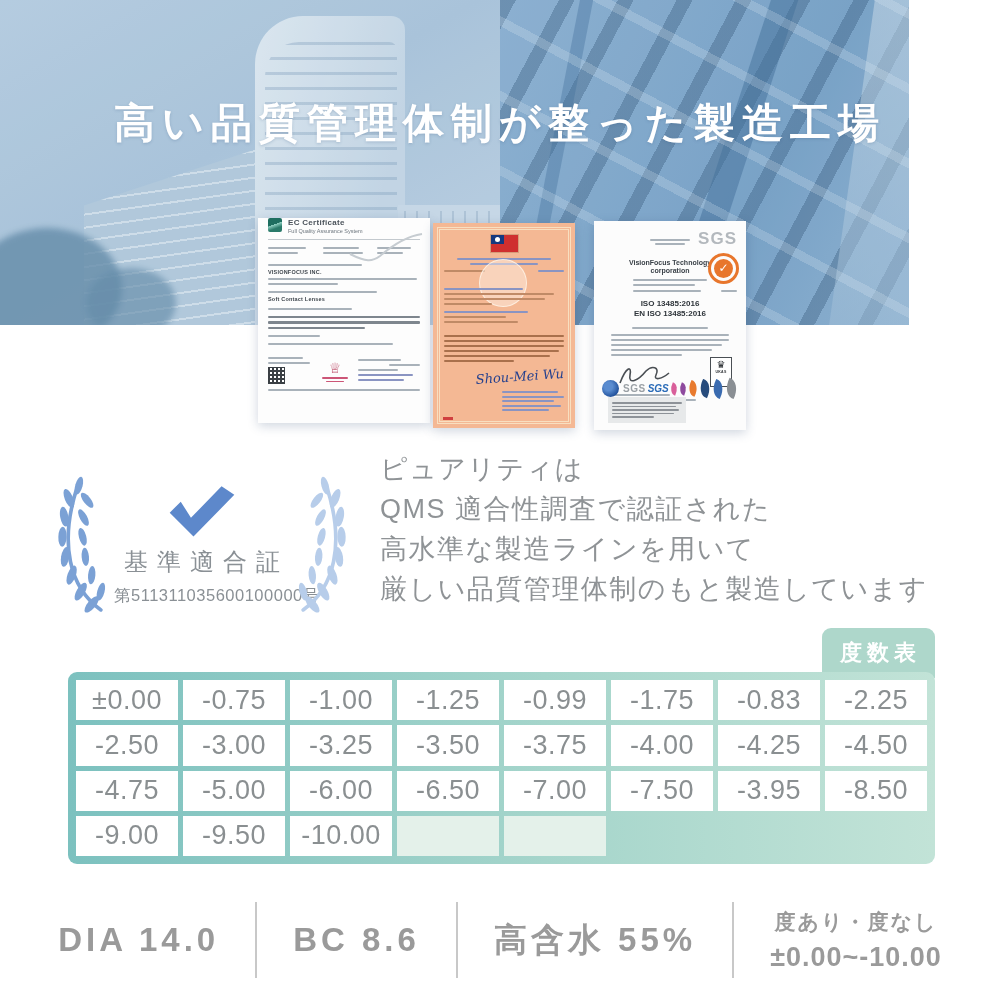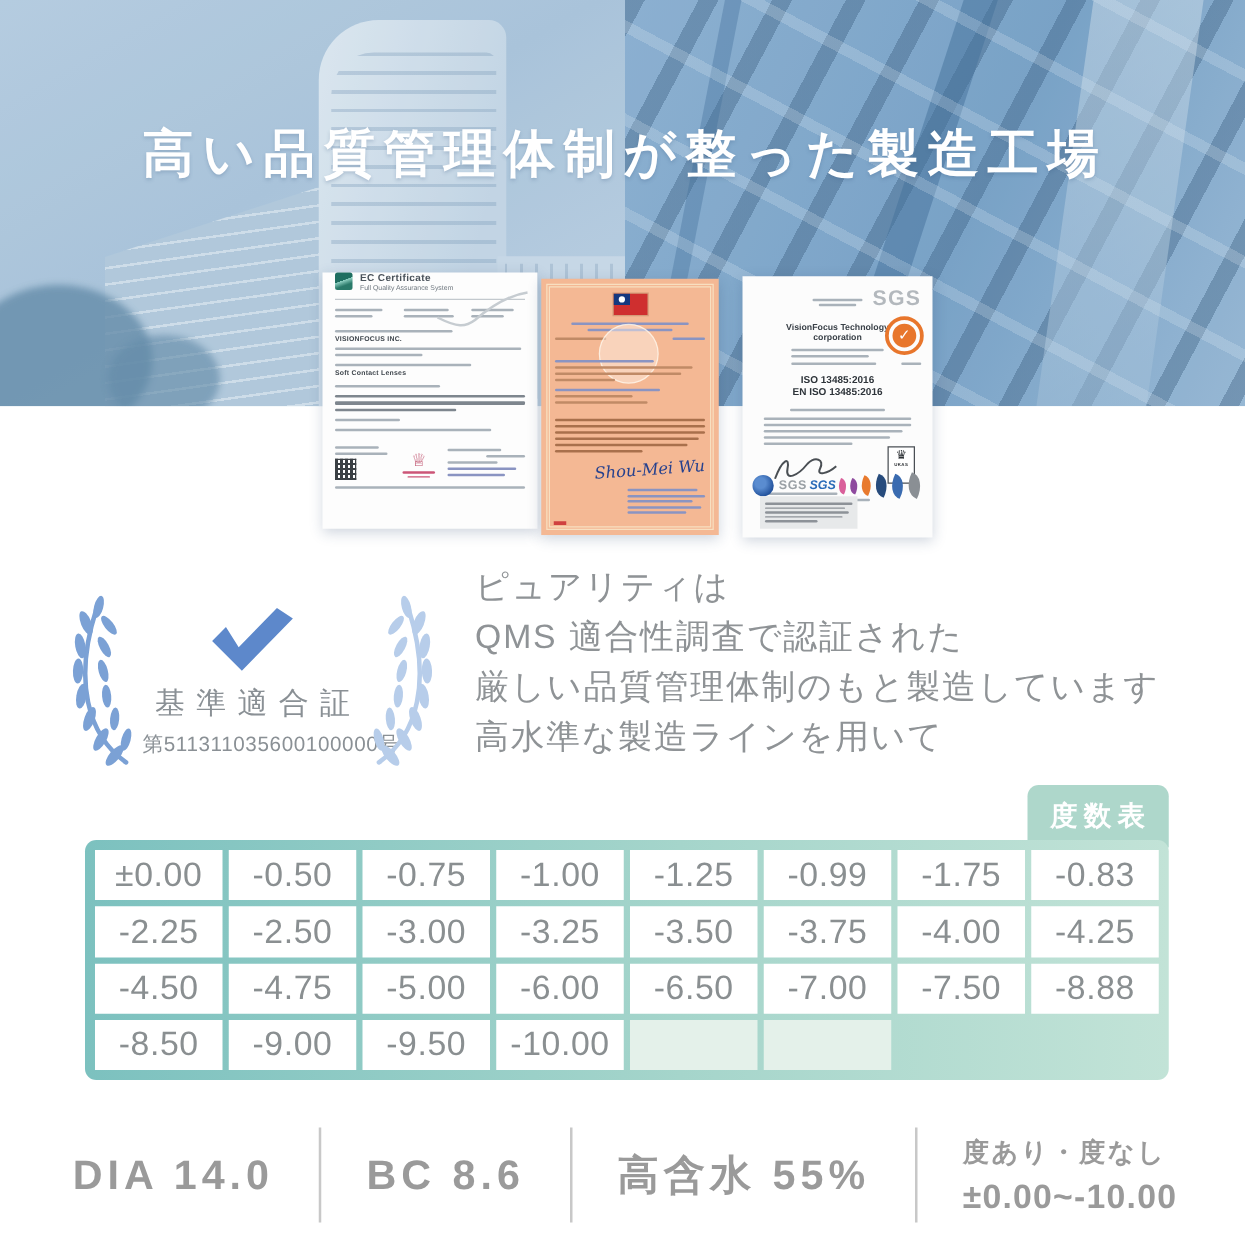--- a/index.html
+++ b/index.html
@@ -1,21 +1,21 @@
 <!DOCTYPE html>
 <html><head>
 <meta charset="utf-8">
 <style>
   * { margin:0; padding:0; box-sizing:border-box; }
   html,body { background:#ffffff; }
   body { font-family:"Liberation Sans","DejaVu Sans",sans-serif; }
   .page { position:relative; width:1000px; height:1000px; margin:0 auto; background:#ffffff; overflow:hidden; }
 
   
-  .hero { position:absolute; left:0; top:0; width:996px; height:325px; overflow:hidden;padding-left:12px; }
+  .hero { position:absolute; left:0; top:0; width:909px; height:325px; overflow:hidden;padding-left:12px; }
   .hero-left { position:absolute; left:0; top:0; width:500px; height:325px;
     background:linear-gradient(150deg,#b6cce0 0%,#a9c2d9 45%,#bed1e3 100%); overflow:hidden; }
   .tower { position:absolute; left:255px; top:16px; width:150px; height:310px;
     background:linear-gradient(105deg,#e3ebf2 0%,#c6d6e5 75%); border-radius:48px 14px 0 0; }
   .tower::after { content:""; position:absolute; inset:26px 8px 0 10px;
     background:repeating-linear-gradient(180deg, rgba(122,152,182,.38) 0 3px, transparent 3px 15px); border-radius:34px 8px 0 0; }
   .facade { position:absolute; left:84px; top:148px; width:176px; height:180px; background:#b2c8db;
     clip-path:polygon(0 32%,100% 0,100% 100%,0 100%); }
   .facade::after { content:""; position:absolute; inset:0;
     background:repeating-linear-gradient(172deg, rgba(255,255,255,.45) 0 2px, transparent 2px 13px); }
@@ -144,21 +144,21 @@
     grid-auto-rows:1fr; gap:5px; }
   .cell { background:#ffffff; display:flex; align-items:center; justify-content:center;
     font-size:27px; color:#8a8f91; letter-spacing:.5px; }
   .cell.empty { background:#e4f1ea; }
 
   
   .specs { position:absolute; left:0; top:902px; width:1000px; display:flex; align-items:center;
     justify-content:center; gap:36px; }
   .spec-item { font-size:33px; font-weight:bold; color:#9a9a9a; letter-spacing:4px; white-space:nowrap; }
   .spec-divider { width:2px; height:76px; background:#c8c8c8; }
-  .spec-power { }
+  .spec-power { text-align:center; }
   .spec-power-line1 { font-size:21px; font-weight:bold; color:#9a9a9a; letter-spacing:2px; }
   .spec-power-line2 { font-size:27px; font-weight:bold; color:#9a9a9a; letter-spacing:1px; margin-top:6px; }
 </style>
 </head>
 <body>
 
 <div class="page">
 
   <div class="hero">
     <div class="hero-left">
@@ -396,29 +396,28 @@
         <ellipse cx="41" cy="45" rx="10" ry="4" transform="rotate(-118 41 45)"></ellipse>
         <ellipse cx="45" cy="26" rx="10" ry="4" transform="rotate(-128 45 26)"></ellipse>
         <ellipse cx="36" cy="10" rx="10" ry="4" transform="rotate(-75 36 10)"></ellipse>
       </g>
     </svg>
   </div>
 
   <div class="desc">
     <div>ピュアリティは</div>
     <div>QMS 適合性調査で認証された</div>
+    <div>高水準な製造ラインを用いて</div>
     <div>厳しい品質管理体制のもと製造しています</div>
-    <div>高水準な製造ラインを用いて</div>
   </div>
 
   <div class="table-tab">度数表</div>
   <div class="table-box">
     <div class="table-grid">
         <div class="cell">±0.00</div>
-        <div class="cell">-0.50</div>
         <div class="cell">-0.75</div>
         <div class="cell">-1.00</div>
         <div class="cell">-1.25</div>
         <div class="cell">-0.99</div>
         <div class="cell">-1.75</div>
         <div class="cell">-0.83</div>
         <div class="cell">-2.25</div>
         <div class="cell">-2.50</div>
         <div class="cell">-3.00</div>
         <div class="cell">-3.25</div>
@@ -426,21 +425,21 @@
         <div class="cell">-3.75</div>
         <div class="cell">-4.00</div>
         <div class="cell">-4.25</div>
         <div class="cell">-4.50</div>
         <div class="cell">-4.75</div>
         <div class="cell">-5.00</div>
         <div class="cell">-6.00</div>
         <div class="cell">-6.50</div>
         <div class="cell">-7.00</div>
         <div class="cell">-7.50</div>
-        <div class="cell">-8.88</div>
+        <div class="cell">-3.95</div>
         <div class="cell">-8.50</div>
         <div class="cell">-9.00</div>
         <div class="cell">-9.50</div>
         <div class="cell">-10.00</div>
         <div class="cell empty"></div>
         <div class="cell empty"></div>
       </div>
   </div>
 
   <div class="specs">

